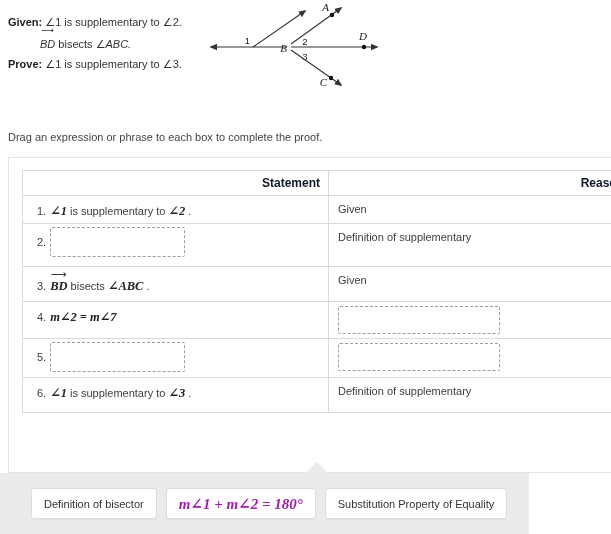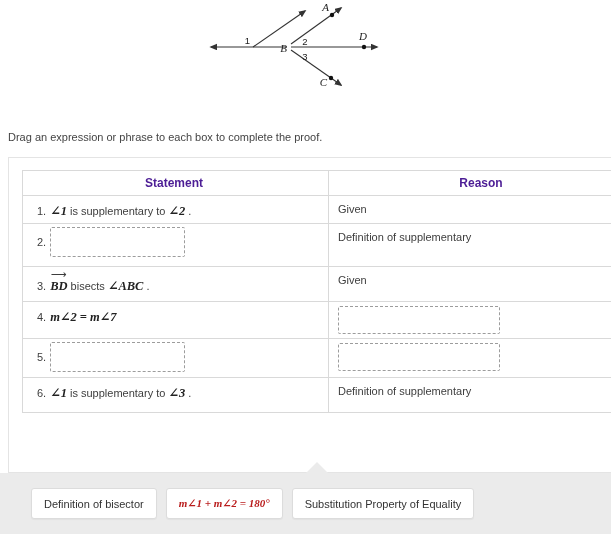--- a/index.html
+++ b/index.html
@@ -25,54 +25,59 @@
 
   
   .instruction { position:absolute; left:8px; top:131px; font-size:11px; color:#444;text-align:right; }
 
   
   .panel { position:absolute; left:8px; top:157px; width:650px; height:316px;
            border:1px solid #e4e4e4; background:#fff; }
   table.proof { position:absolute; left:13px; top:12px; width:610px;
                 border-collapse:collapse; table-layout:fixed; }
   table.proof th, table.proof td { border:1px solid #d9d9d9; vertical-align:top; }
-  table.proof th { font-size:12px; font-weight:bold; color:#4c1d95; text-align:center;
+  table.proof th { font-size:12px; font-weight:bold; color:#0f172a; text-align:right;
                    padding:5px 8px 5px 5px; height:24px; }
   table.proof th.rsn-h { padding-left:9px; }
   td.stmt { padding:7px 6px 4px 14px; font-size:11px; color:#3d3d3d; white-space:nowrap; }
   td.rsn  { padding:7px 6px 4px 9px;  font-size:11px; color:#3d3d3d; }
   .num { margin-right:4px; }
   .mth { font-family:"Liberation Serif","DejaVu Serif",serif; font-style:italic;
          font-weight:700; font-size:12.5px; color:#222; }
   .cellflex { display:flex; align-items:center; }
   .dropbox { background:#fff; border:1px dashed #9c9c9c; border-radius:2px; }
   .dropbox.s { width:135px; height:30px; }
   .dropbox.r { width:162px; height:28px; margin-top:-3px; }
   td.boxcell { padding-top:7px; }
   tr.r2 td.stmt { padding-top:3px; }
   tr.r3 td.stmt { padding-top:11px; }
   tr.r3 .vec .vec-arrow { top:-9px; font-size:11px; }
 
   
-  .tray { position:absolute; left:0; top:473px; width:611px; height:61px; background:#ebebeb; }
+  .tray { position:absolute; left:0; top:473px; width:529px; height:61px; background:#ebebeb; }
   .notch { position:absolute; left:306px; top:-11px; width:0; height:0;
            border-left:11px solid transparent; border-right:11px solid transparent;
            border-bottom:11px solid #ebebeb; }
   .chips { position:absolute; left:31px; top:15px; display:flex; gap:9px; }
   .chip { background:#fff; border:1px solid #dcdcdc; border-radius:3px; height:31px;
           display:flex; align-items:center; padding:0 12px; font-size:11px; color:#333;
           white-space:nowrap; box-shadow:0 1px 1px rgba(0,0,0,0.04); }
   .chip.math { font-family:"Liberation Serif","DejaVu Serif",serif; font-style:italic;
-               font-weight:700; font-size:11px; color:#b91c1c; }
+               font-weight:700; font-size:15px; color:#a21caf; }
 </style>
 </head>
 <body>
 
 <div class="stage">
 
+  <div class="given-block">
+    <div class="gb-line"><b>Given:</b> <span>∠1 is supplementary to ∠2.</span></div>
+    <div class="gb-line gb-indent"><span class="vec it"><span class="vec-arrow">⟶</span><span>BD</span></span><span> bisects </span><span class="it">∠ABC.</span></div>
+    <div class="gb-line"><b>Prove:</b> <span>∠1 is supplementary to ∠3.</span></div>
+  </div>
 
   <svg class="diagram" viewBox="0 0 192 100" xmlns="http://www.w3.org/2000/svg">
     <defs>
       <marker id="arr" markerWidth="8" markerHeight="8" refX="5.5" refY="3" orient="auto">
         <path d="M0,0 L7,3 L0,6 z" fill="#333"></path>
       </marker>
     </defs>
     <line x1="89" y1="45" x2="13" y2="45" stroke="#333" stroke-width="1.1" marker-end="url(#arr)"></line>
     <line x1="55" y1="45" x2="107" y2="9" stroke="#333" stroke-width="1.1" marker-end="url(#arr)"></line>
     <line x1="93" y1="45" x2="179" y2="45" stroke="#333" stroke-width="1.1" marker-end="url(#arr)"></line>

